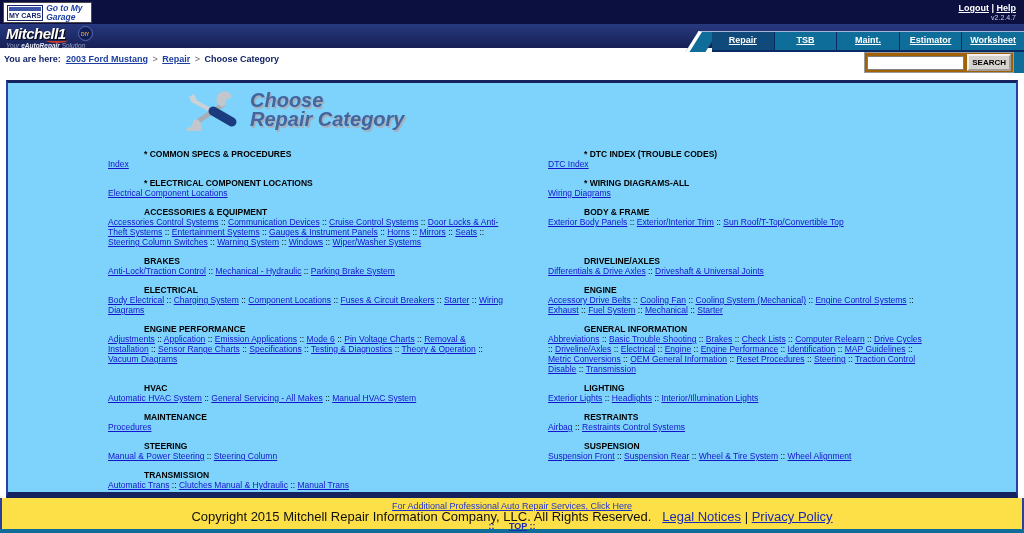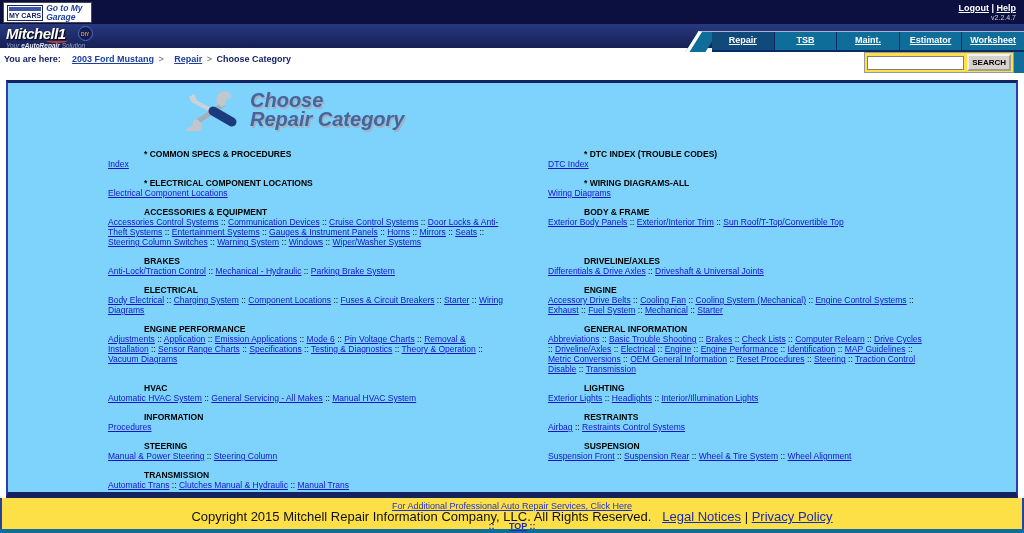--- a/index.html
+++ b/index.html
@@ -41,25 +41,25 @@
   .tabstrip { position:absolute; top:31px; right:0; width:312px; height:21px; display:flex;
               background:#0f6e99; border-top:1px solid #a9b4d8; border-bottom:2px solid #0a2a66; }
   .tab { flex:1; text-align:center; color:#fff; font-size:9px; font-weight:bold;
          text-decoration:underline; line-height:17px; border-left:1px solid #0a2a66; cursor:pointer; }
   .tab:first-child { border-left:none; }
   .tab.active { background:#104a7a; }
   .teal-corner { position:absolute; top:52px; right:0; width:12px; height:21px; background:#0f6e99; }
 
   .breadcrumb-row { height:28px; background:#fff; padding:6px 0 0 4px;
                     font-size:9px; font-weight:bold; color:#132368; }
-  .breadcrumb-row a { color:#1b3fa0;margin-left:6px; }
+  .breadcrumb-row a { color:#1b3fa0; }
   .crumb-sep { color:#666; font-weight:normal; padding:0 2px; }
 
   .searchbox { position:absolute; top:52px; right:10px; width:150px; height:21px;
-               background:#fde047; border:1px solid #9a9a9a; display:flex; align-items:center;
+               background:#a16207; border:1px solid #9a9a9a; display:flex; align-items:center;
                gap:3px; padding:0 2px; }
   .searchbox input { flex:1; height:14px; border:1px solid #7f7f7f; font-size:9px; min-width:0; }
   .searchbox button { height:17px; padding:0 3px; font-size:8px; font-weight:bold;
                       font-family:"Liberation Sans", sans-serif; color:#000;
                       background:#d6d3ce; border:2px outset #f4f2ee; cursor:pointer; }
 
   
   .content { margin:0 6px; height:418px; background:#7dd3fc;
              border-top:3px solid #14235f; border-bottom:6px solid #14235f;
              border-left:2px solid #2b3f9f; border-right:2px solid #2b3f9f; }
@@ -258,21 +258,21 @@
           <td class="cat-right">
             <div class="cat-section">
               <div class="cat-header">LIGHTING</div>
               <div class="cat-links"><a href="#">Exterior Lights</a><span class="sep"> :: </span><a href="#">Headlights</a><span class="sep"> :: </span><a href="#">Interior/Illumination Lights</a></div>
             </div>
           </td>
         </tr>
         <tr>
           <td class="cat-left">
             <div class="cat-section">
-              <div class="cat-header">INFORMATION</div>
+              <div class="cat-header">MAINTENANCE</div>
               <div class="cat-links"><a href="#">Procedures</a></div>
             </div>
           </td>
           <td class="cat-right">
             <div class="cat-section">
               <div class="cat-header">RESTRAINTS</div>
               <div class="cat-links"><a href="#">Airbag</a><span class="sep"> :: </span><a href="#">Restraints Control Systems</a></div>
             </div>
           </td>
         </tr>

